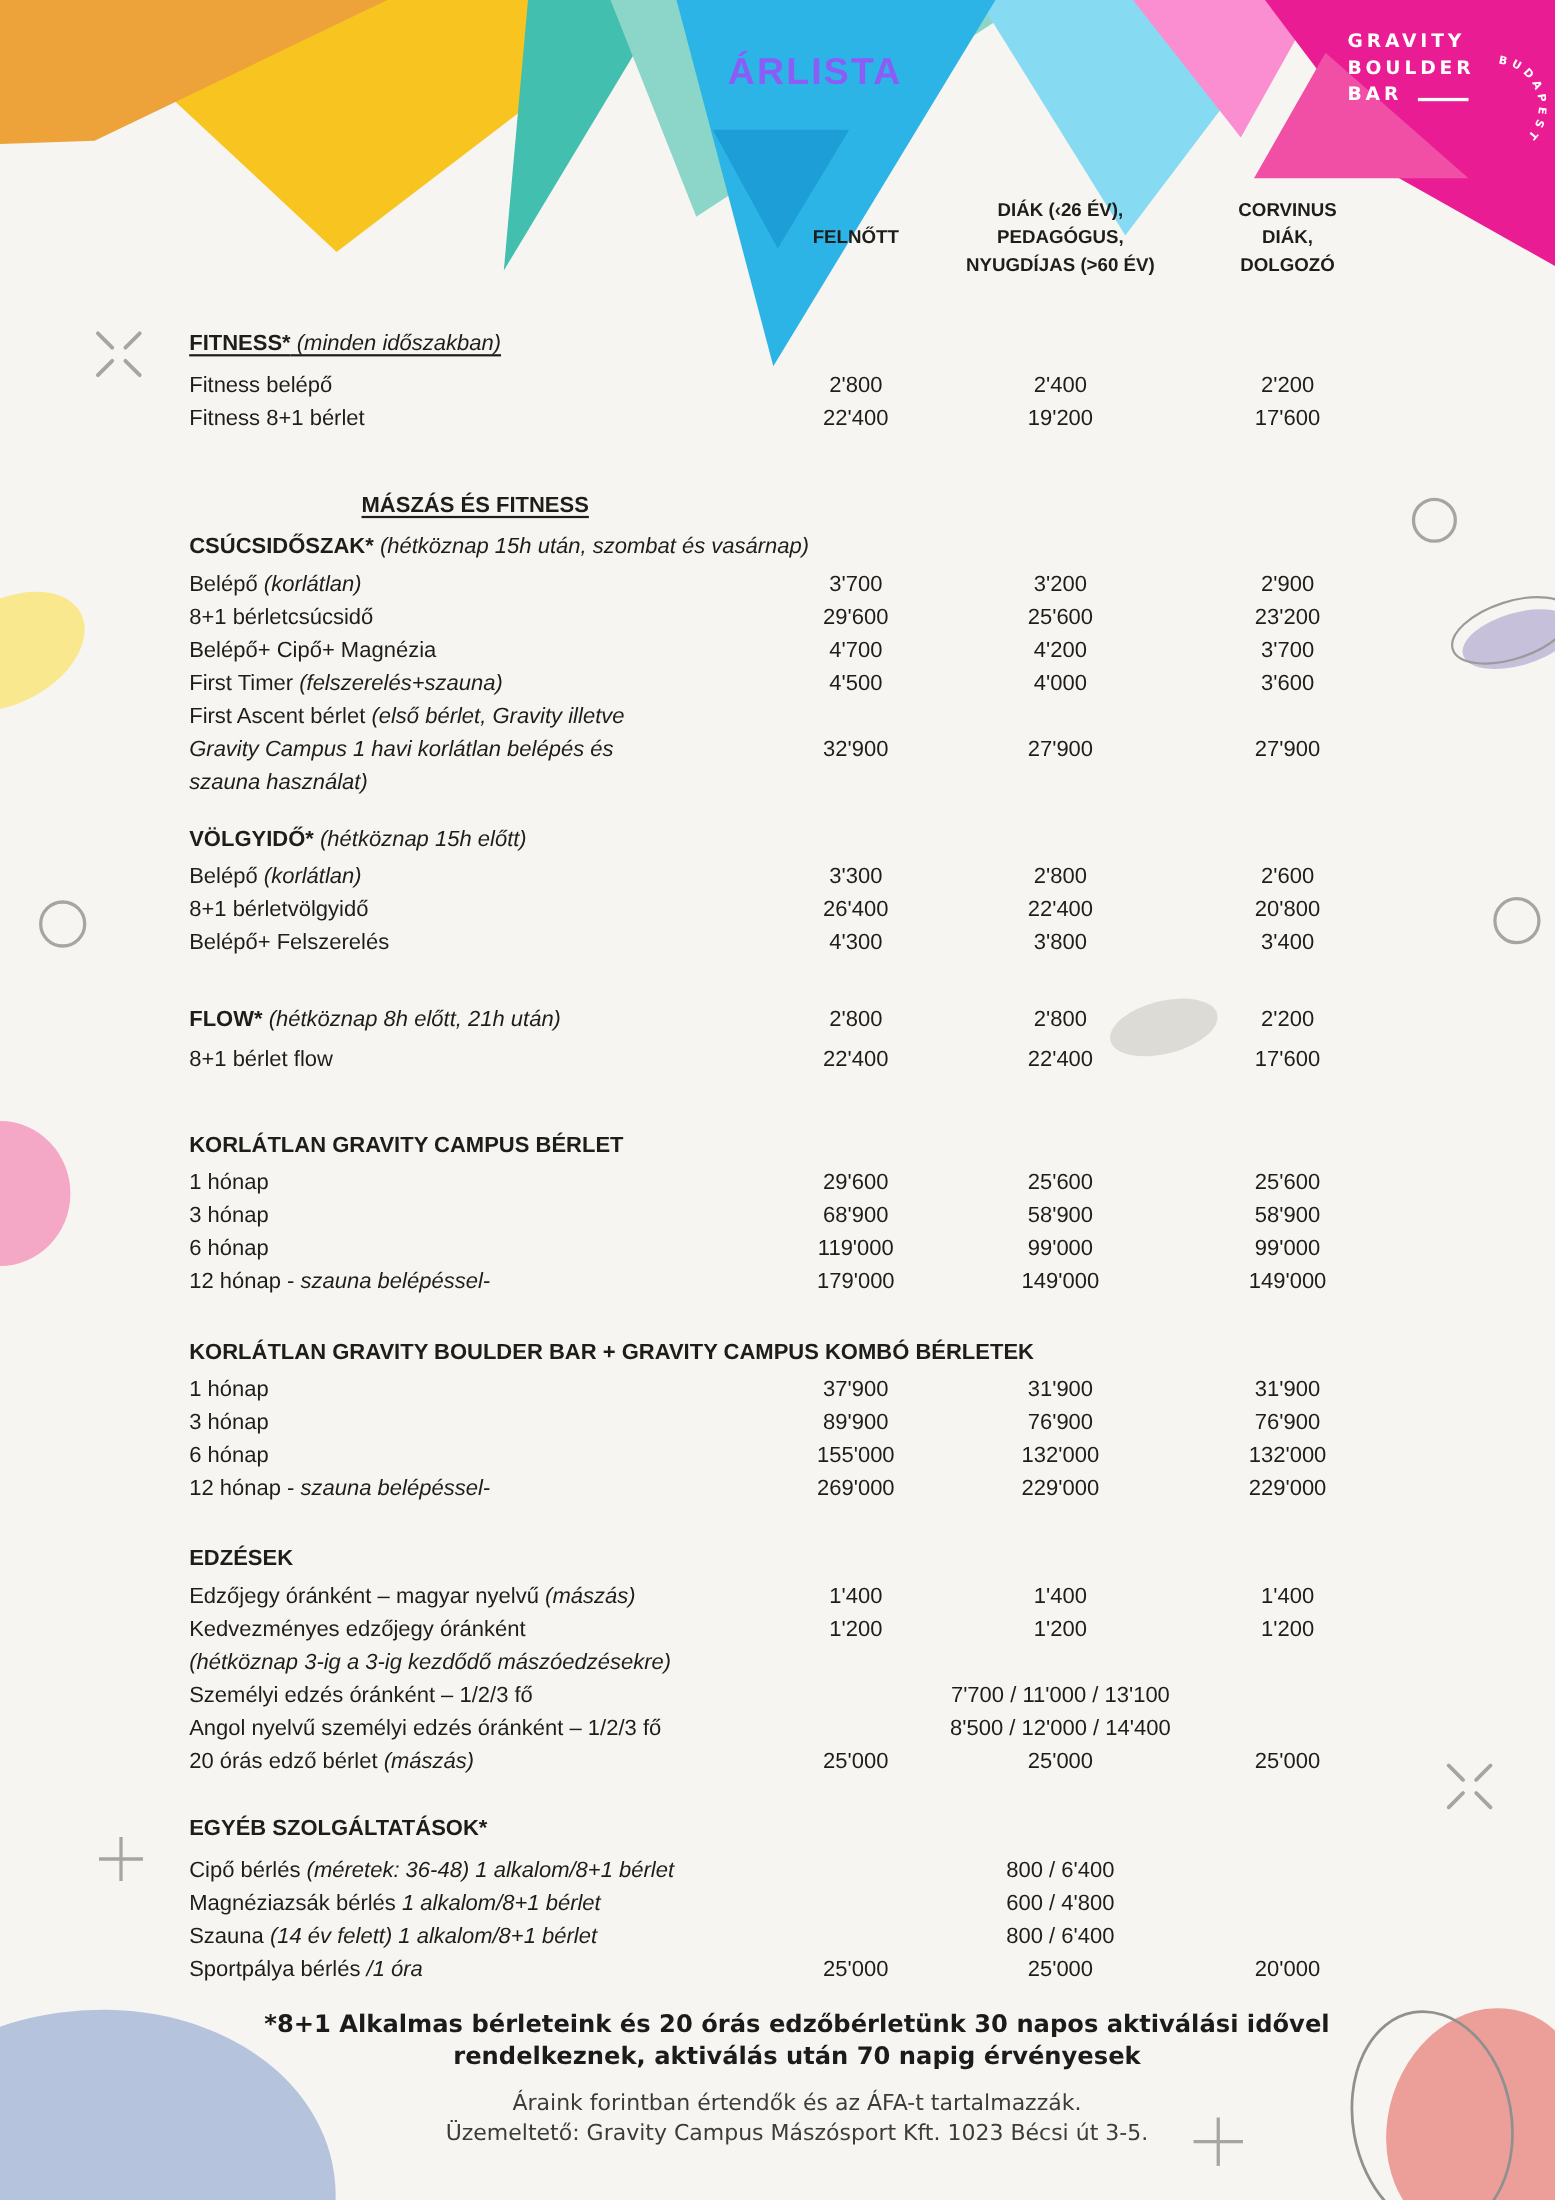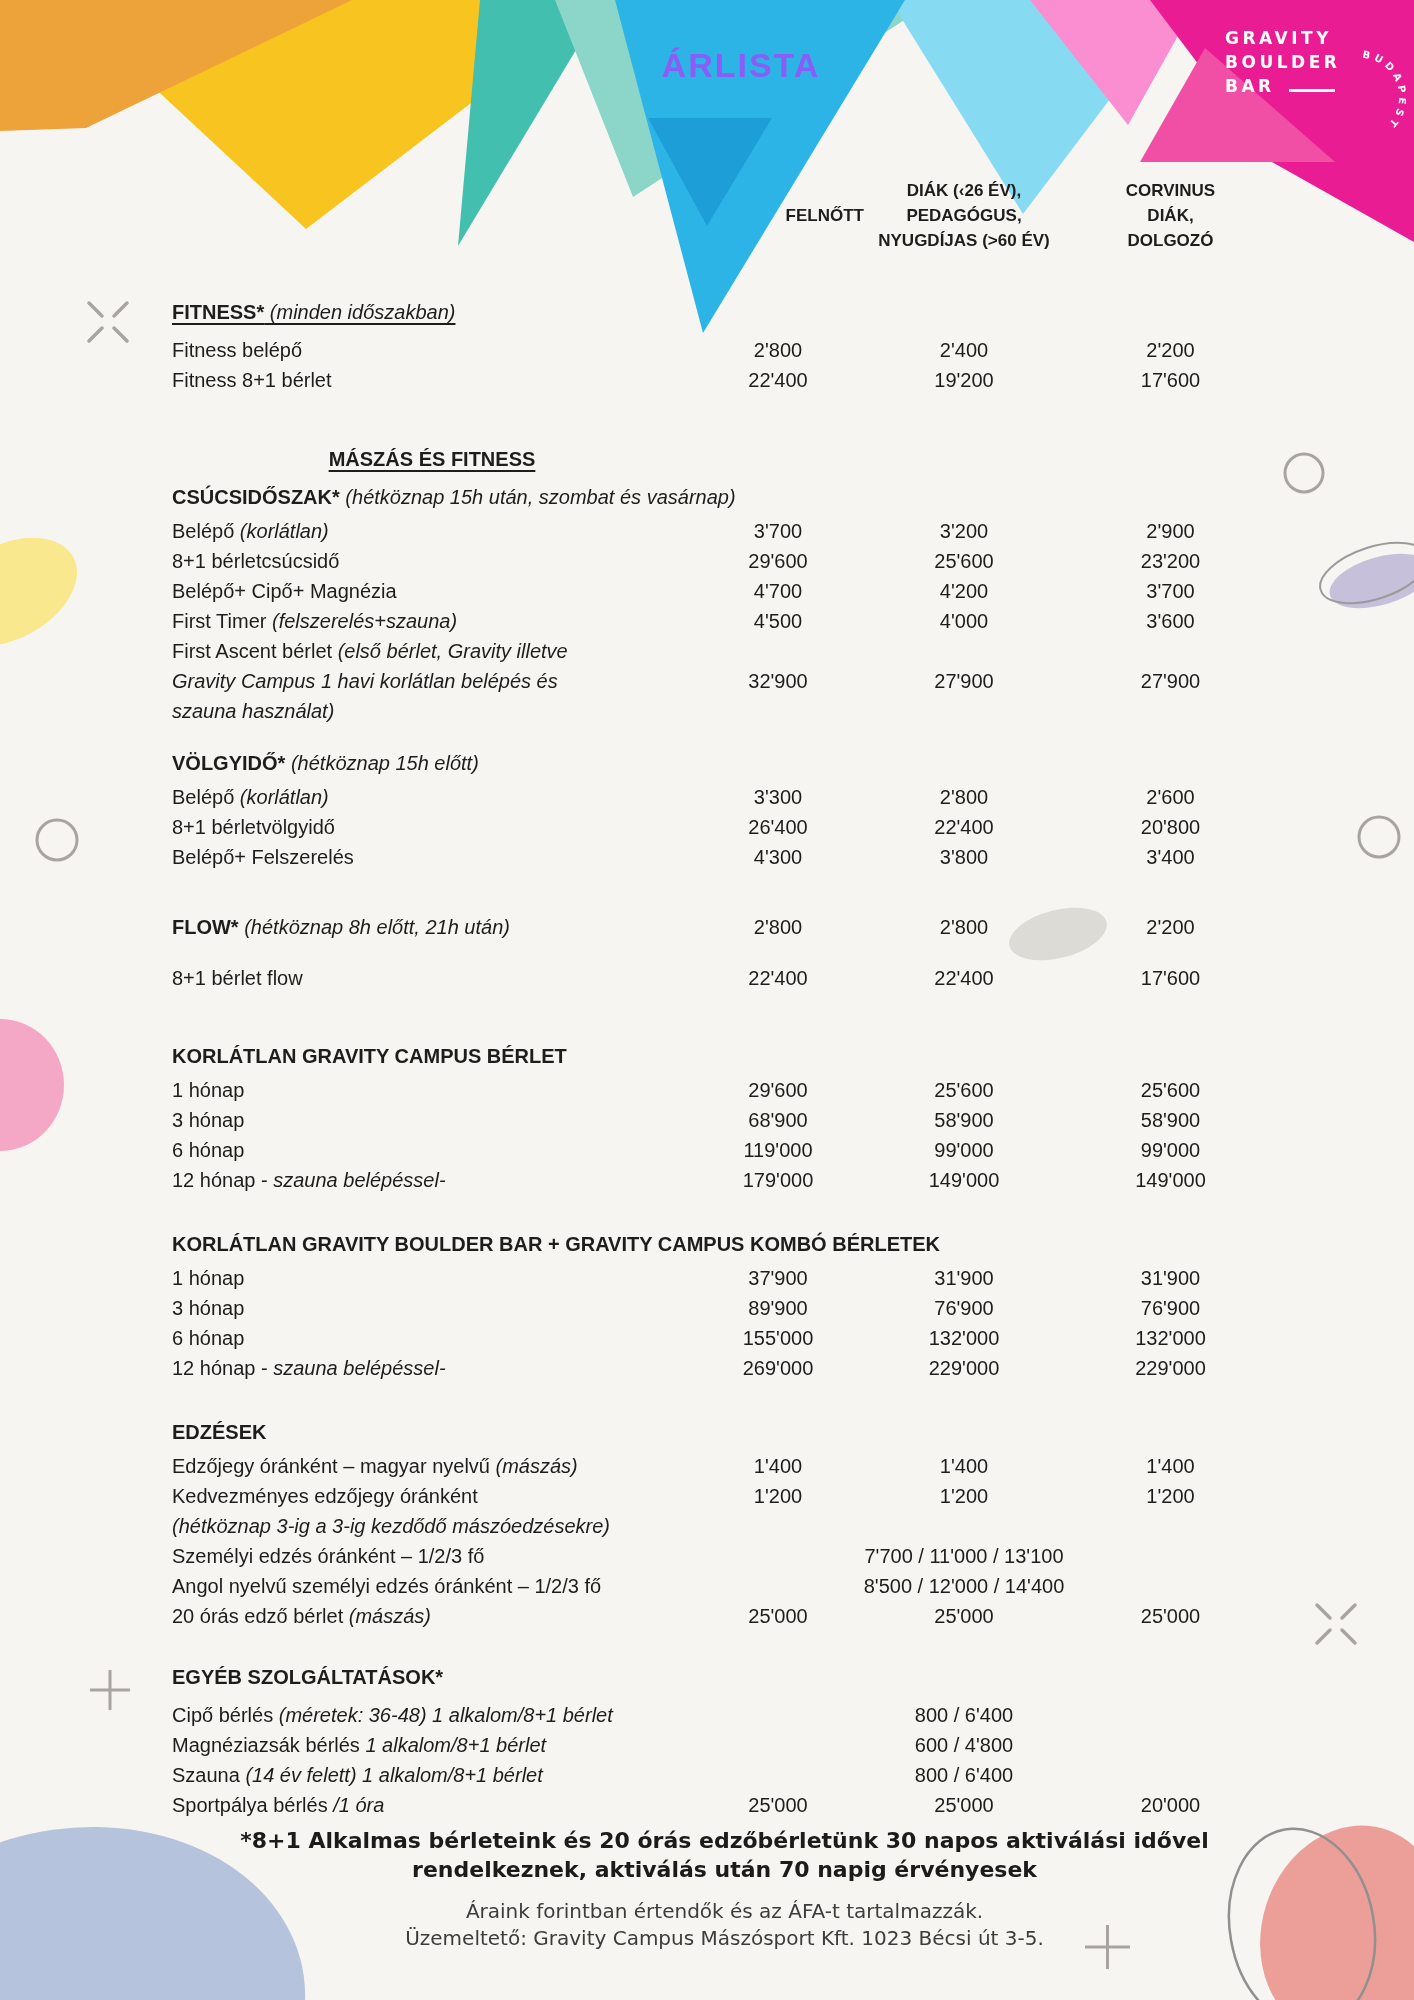--- a/index.html
+++ b/index.html
@@ -15,36 +15,36 @@
         letter-spacing:3.5px;line-height:24px;}
   .logo-dash{position:absolute;left:64px;top:63px;width:46px;height:3px;background:#ffffff;}
   .logo-city{position:absolute;left:97px;top:24px;}
   .city-text{fill:#ffffff;font-family:"DejaVu Sans",sans-serif;font-weight:bold;
         font-size:10px;letter-spacing:4px;}
   
   .price-table{position:absolute;left:172px;top:178px;width:1110px;z-index:1;font-size:20px;}
   .cols{display:flex;align-items:center;text-align:center;font-weight:700;
         font-size:17px;line-height:25px;white-space:pre-line;}
   .spacer{width:520px;}
-  .c1{width:172px;text-align:right;}.c2{width:200px;}.c3{width:213px;}
+  .c1{width:172px;}.c2{width:200px;}.c3{width:213px;}
   .row{display:flex;align-items:center;min-height:30px;line-height:30px;}
   .lbl{width:520px;white-space:pre-line;}
   .heading-row .lbl{white-space:nowrap;}
   .p{display:flex;justify-content:center;white-space:nowrap;line-height:30px;text-align:center;}
   .h-text{font-weight:700;}
   .h-note,.it{font-style:italic;}
   .underlined{text-decoration:underline;text-decoration-thickness:2px;text-underline-offset:4px;}
   .heading-row{margin-bottom:4px;}
   .sec-fitness{margin-top:44px;}
   .sec-fitness .heading-row{margin-bottom:8px;}
   .sec-maszas-es-fitness{margin-top:49px;text-align:center;}
   .sec-csucsidoszak{margin-top:8px;}
   .sec-volgyido{margin-top:22px;}
   .sec-flow{margin-top:40px;}
-  .sec-flow .row + .row{margin-top:21px;}
+  .sec-flow .row + .row{margin-top:6px;}
   .sec-campus{margin-top:48px;}
   .sec-kombo{margin-top:34px;}
   .sec-edzesek{margin-top:34px;}
   .sec-egyeb{margin-top:31px;}
   .sec-egyeb .heading-row{margin-bottom:8px;}
   
   .footer{position:absolute;left:172px;top:1826px;width:1105px;text-align:center;z-index:1;
         font-family:"DejaVu Sans",sans-serif;}
   .f-bold{white-space:pre-line;font-weight:bold;font-size:22px;line-height:29px;color:#1b1b1b;text-align:center;}
   .f-small{font-size:20px;line-height:27px;color:#3c3c3a;}

